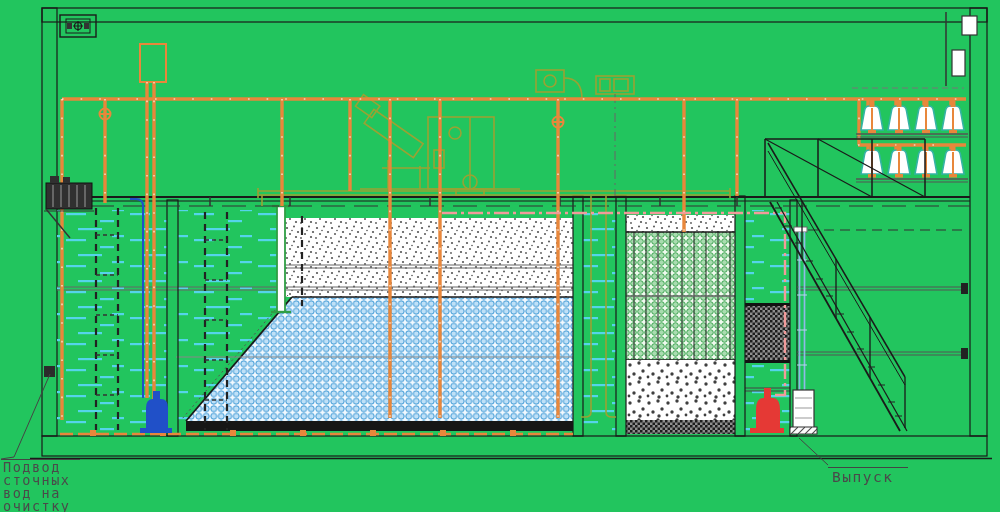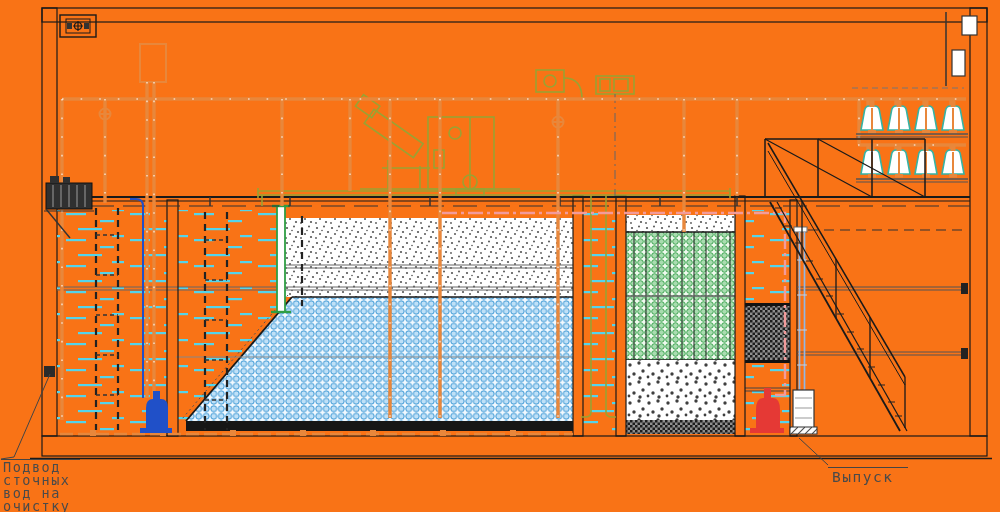--- a/index.html
+++ b/index.html
@@ -1,16 +1,16 @@
 <!DOCTYPE html>
 <html style="--c-pipe-orange: #e8873b; --c-equipment-olive: #9aa233; --c-water-cyan: #55d4ea; --c-media-blue-stroke: #2d8fd0; --c-media-blue-fill: #bfe0f7; --c-media-green: #2f9e44; --c-media-green-fill: #a9dcb0; --c-diffuser-teal: #35b3a5; --c-pump-red: #e53935; --c-pump-blue: #2050c8; --c-pipe-pink: #f29b9b; --c-pipe-lightblue: #90b8e6; --c-line-black: #1a1a1a; --c-hatch-gray: #6f6f6f;"><head>
 <meta charset="utf-8">
 <style>
   html,body{margin:0;padding:0;background:#ffffff;}
-  .canvas{position:relative;width:1000px;height:512px;background:#f97316;overflow:hidden;}
+  .canvas{position:relative;width:1000px;height:512px;background:#22c55e;overflow:hidden;}
   svg{display:block;}
   .cad-text{font-family:"DejaVu Sans Mono","Liberation Mono",monospace;fill:#4a4a4a;letter-spacing:1.5px;}
   .struct{stroke:#1a1a1a;fill:none;}
   .gray{stroke:#666;fill:none;}
   .pipe-orange{stroke:var(--c-pipe-orange,#e8873b);fill:none;stroke-width:3.4;}
   .pipe-orange-thin{stroke:var(--c-pipe-orange,#e8873b);fill:none;stroke-width:2;}
   .pipe-tick{stroke:#ffffff;fill:none;stroke-width:1.1;stroke-dasharray:1.6 17;}
   .pipe-olive{stroke:var(--c-equipment-olive,#9aa233);fill:none;stroke-width:1.6;}
   .pipe-pink{stroke:var(--c-pipe-pink,#f29b9b);fill:none;stroke-width:2.4;stroke-dasharray:15 4 3 4;}
   .pipe-lblue{stroke:var(--c-pipe-lightblue,#90b8e6);fill:none;stroke-width:1.7;}

